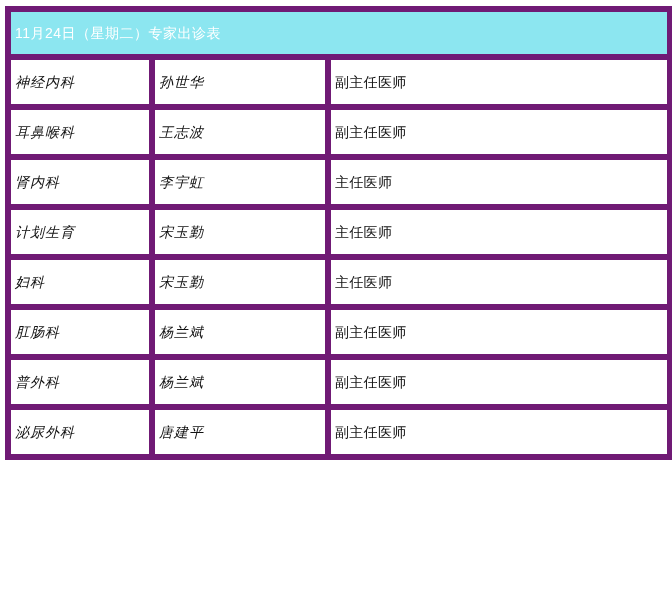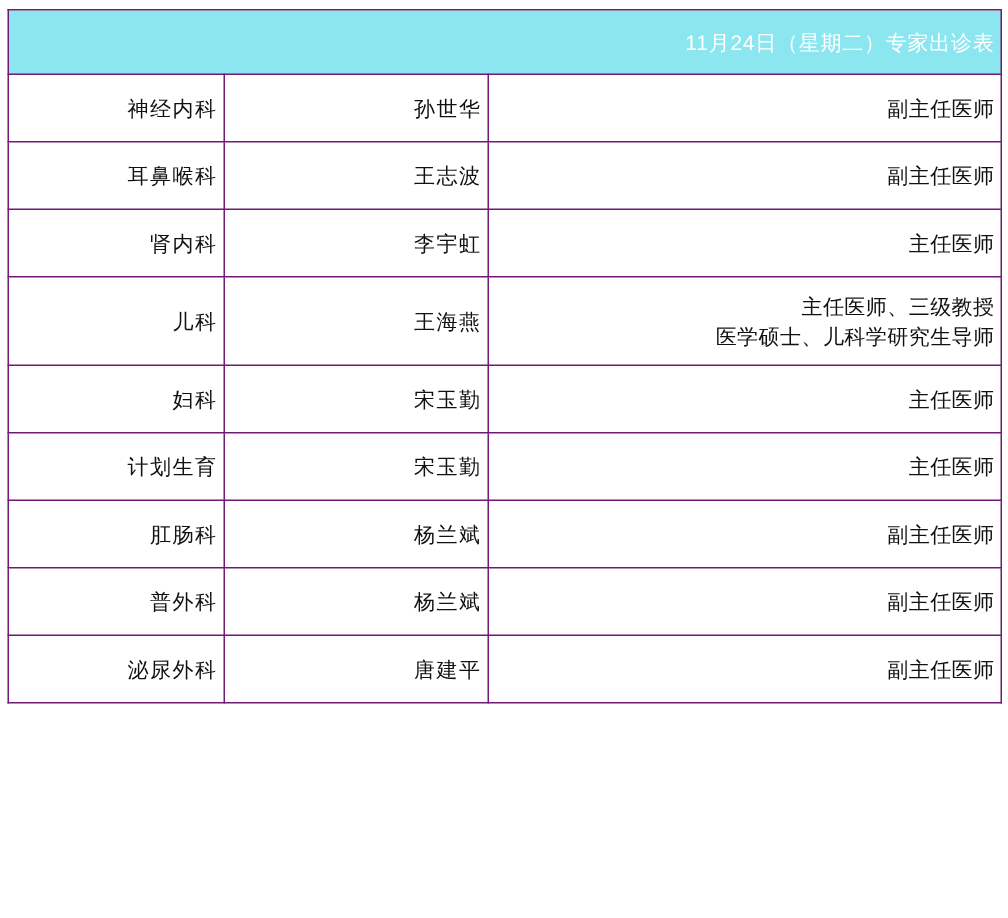--- a/index.html
+++ b/index.html
@@ -20,22 +20,22 @@
     box-sizing: border-box;
     padding: 6px 5px 6px 5px;
     background: #ffffff;
   }
   table.schedule {
     width: 662px;
     border-collapse: collapse;
     table-layout: fixed;
   }
   table.schedule td, table.schedule th {
-    border: 1px solid #701a75;
-    text-align: right;
+    border: 6px solid #701a75;
+    text-align: left;
     vertical-align: middle;
     font-size: 14px;
     line-height: 1.45;
     padding: 6px 4px;
     font-weight: normal;
   }
   .title-cell {
     background: #8ce6f0;
     color: #ffffff;
     font-size: 15px;
@@ -43,20 +43,21 @@
     letter-spacing: 0.5px;
     height: 30px;
     padding: 5px 4px;
   }
   .col-dept { width: 144px; }
   .col-doctor { width: 176px; }
   .col-title { width: 342px; }
   .dept-cell, .doctor-cell {
     font-size: 14.5px;
     letter-spacing: 1px;
+    font-style: italic;
   }
   .title-text-cell {
     font-size: 14px;
     letter-spacing: 0.3px;
     margin-top: 16px;
   }
   .title-text-cell .line {
     display: block;
     white-space: nowrap;
   }
@@ -97,39 +98,31 @@
 
       <tr class="row-single">
         <td class="dept-cell">肾内科</td>
         <td class="doctor-cell">李宇虹</td>
         <td class="title-text-cell">
           <span class="line">主任医师</span>
         </td>
       </tr>
 
 
-      <tr class="row-double">
-        <td class="dept-cell">儿科</td>
-        <td class="doctor-cell">王海燕</td>
-        <td class="title-text-cell">
-          <span class="line">主任医师、三级教授</span>
-          <span class="line">医学硕士、儿科学研究生导师</span>
-        </td>
-      </tr>
 
       <tr class="row-single">
-        <td class="dept-cell">妇科</td>
+        <td class="dept-cell">计划生育</td>
         <td class="doctor-cell">宋玉勤</td>
         <td class="title-text-cell">
           <span class="line">主任医师</span>
         </td>
       </tr>
 
       <tr class="row-single">
-        <td class="dept-cell">计划生育</td>
+        <td class="dept-cell">妇科</td>
         <td class="doctor-cell">宋玉勤</td>
         <td class="title-text-cell">
           <span class="line">主任医师</span>
         </td>
       </tr>
 
 
       <tr class="row-single">
         <td class="dept-cell">肛肠科</td>
         <td class="doctor-cell">杨兰斌</td>

